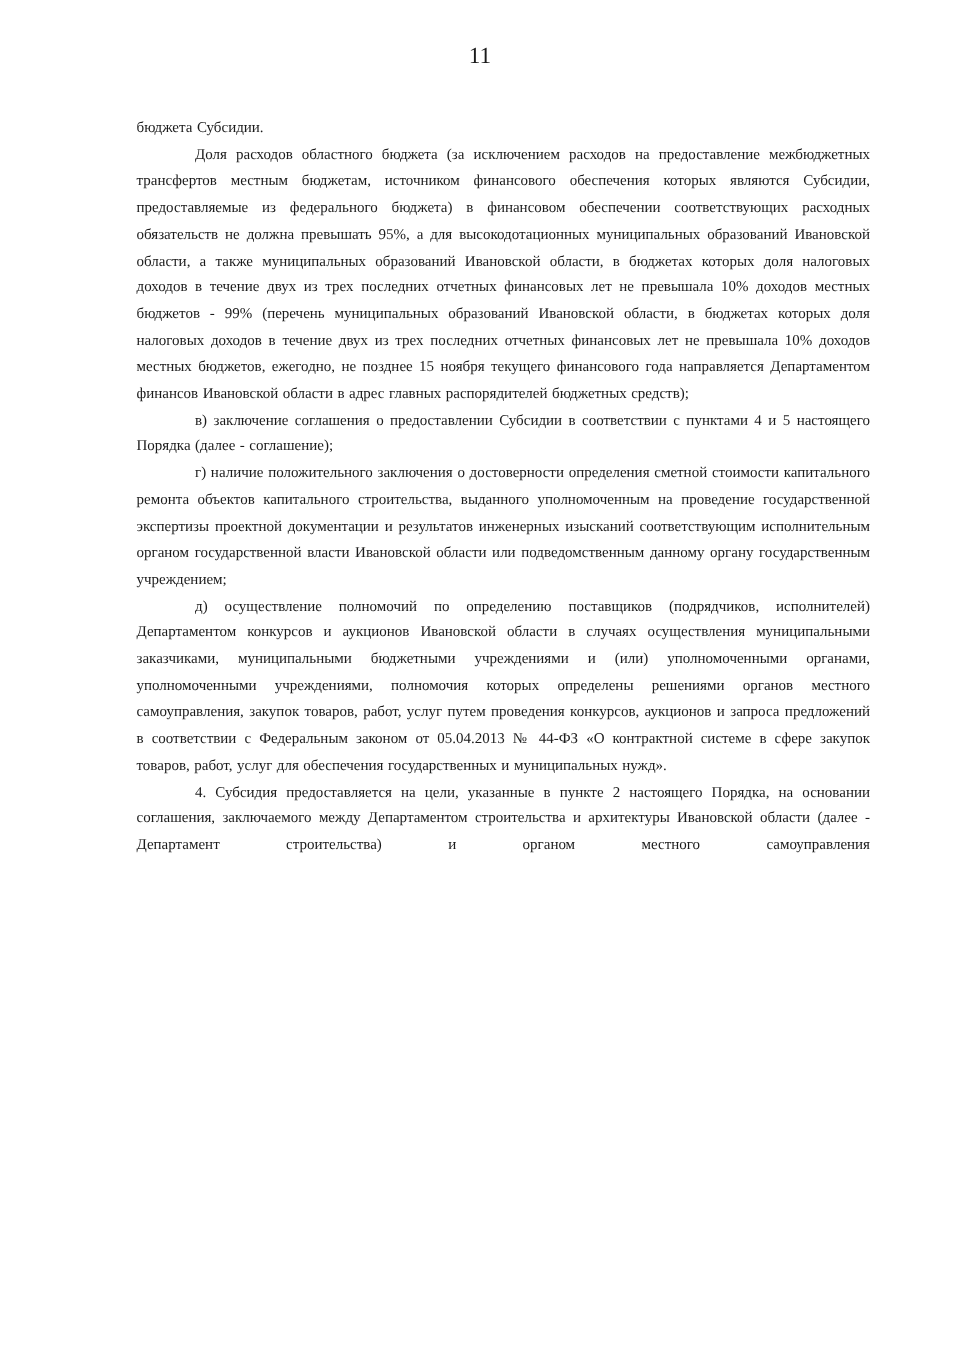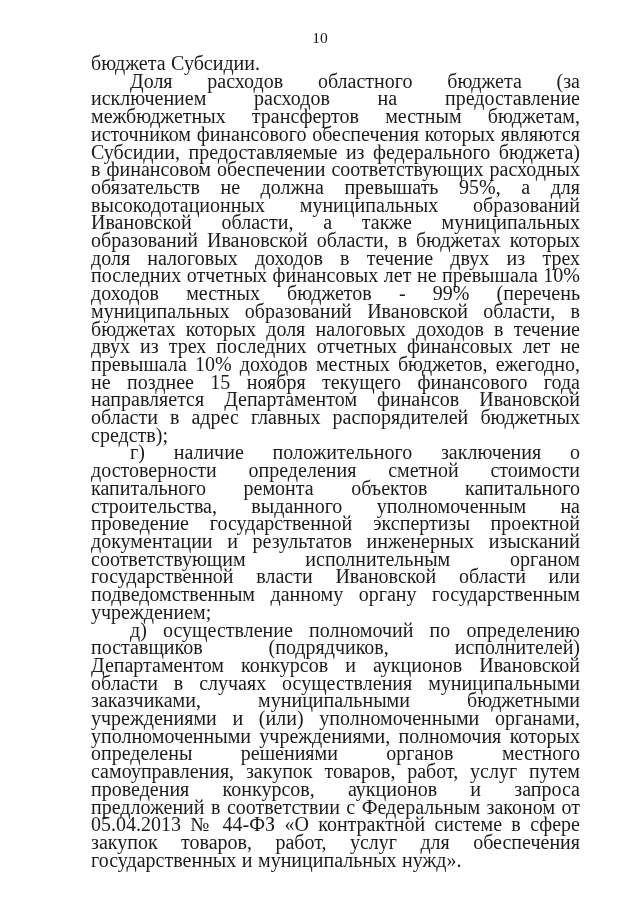--- a/index.html
+++ b/index.html
@@ -23,23 +23,23 @@
   .page-number {
     padding-top: 29px;
     text-align: center;
     font-size: 15.5px;
     line-height: 17px;
     color: #1b1b1b;
   }
   .content {
     position: absolute;
     left: 91px;
-    top: 55px;
+    top: 77px;
     width: 489px;
-    font-size: 20px;
+    font-size: 10px;
     line-height: 17.7px;
     text-align: justify;
     color: #1b1b1b;
   }
   .content p {
     margin: 0;
     padding: 0;
     text-indent: 39px;
     word-spacing: 0.5px;
   }
@@ -48,29 +48,31 @@
   }
   .content p.continued {
     text-align-last: justify;
   }
 </style>
 </head>
 <body>
 
 <div class="page">
 
-  <div class="page-number">10</div>
+  <div class="page-number">11</div>
 
   <div class="content">
 
     <p class="no-indent">бюджета Субсидии.</p>
 
     <p>Доля расходов областного бюджета (за исключением расходов на предоставление межбюджетных трансфертов местным бюджетам, источником финансового обеспечения которых являются Субсидии, предоставляемые из федерального бюджета) в финансовом обеспечении соответствующих расходных обязательств не должна превышать 95%, а для высокодотационных муниципальных образований Ивановской области, а также муниципальных образований Ивановской области, в бюджетах которых доля налоговых доходов в течение двух из трех последних отчетных финансовых лет не превышала 10% доходов местных бюджетов - 99% (перечень муниципальных образований Ивановской области, в бюджетах которых доля налоговых доходов в течение двух из трех последних отчетных финансовых лет не превышала 10% доходов местных бюджетов, ежегодно, не позднее 15 ноября текущего финансового года направляется Департаментом финансов Ивановской области в адрес главных распорядителей бюджетных средств);</p>
 
 
+    <p>в) заключение соглашения о предоставлении Субсидии в соответствии с пунктами 4 и 5 настоящего Порядка (далее - соглашение);</p>
 
     <p>г) наличие положительного заключения о достоверности определения сметной стоимости капитального ремонта объектов капитального строительства, выданного уполномоченным на проведение государственной экспертизы проектной документации и результатов инженерных изысканий соответствующим исполнительным органом государственной власти Ивановской области или подведомственным данному органу государственным учреждением;</p>
 
     <p>д) осуществление полномочий по определению поставщиков (подрядчиков, исполнителей) Департаментом конкурсов и аукционов Ивановской области в случаях осуществления муниципальными заказчиками, муниципальными бюджетными учреждениями и (или) уполномоченными органами, уполномоченными учреждениями, полномочия которых определены решениями органов местного самоуправления, закупок товаров, работ, услуг путем проведения конкурсов, аукционов и запроса предложений в соответствии с Федеральным законом от 05.04.2013 № 44-ФЗ «О контрактной системе в сфере закупок товаров, работ, услуг для обеспечения государственных и муниципальных нужд».</p>
 
+    <p class="continued">4. Субсидия предоставляется на цели, указанные в пункте 2 настоящего Порядка, на основании соглашения, заключаемого между Департаментом строительства и архитектуры Ивановской области (далее - Департамент строительства) и органом местного самоуправления</p>
 
   </div>
 </div>
 
 </body></html>

